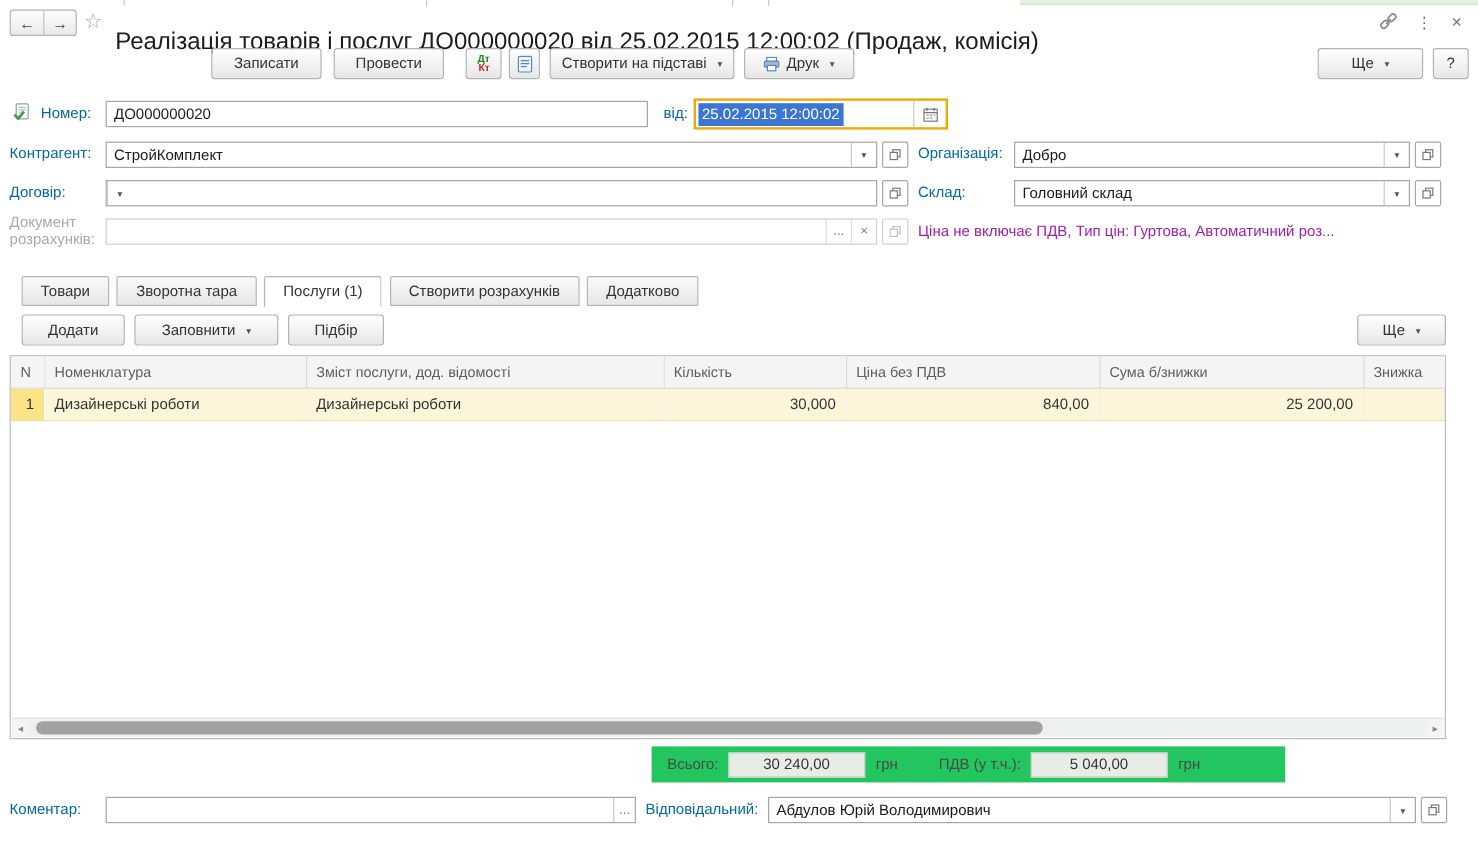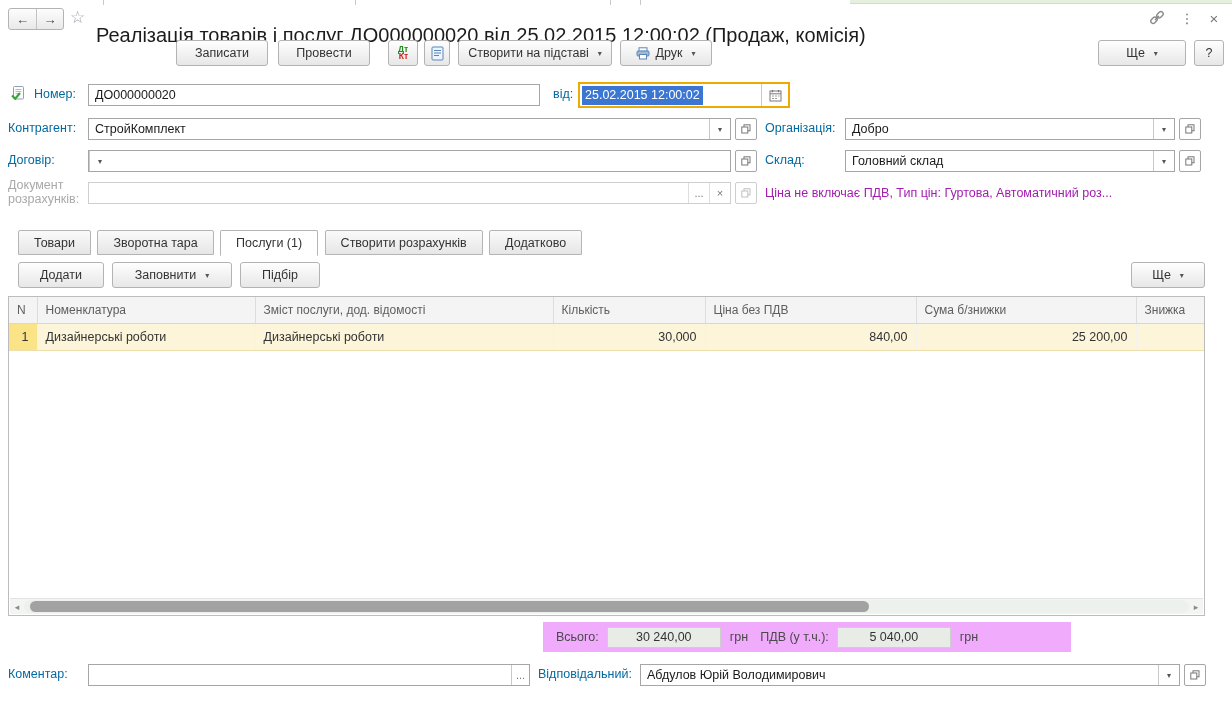--- a/index.html
+++ b/index.html
@@ -66,21 +66,21 @@
   .grid td { height:27px; padding:0 8px; font-size:12.5px; color:#333; border-right:1px solid rgba(0,0,0,0.05); white-space:nowrap; overflow:hidden; }
   .grid tr.sel td { background:#fcf5da; border-top:1px solid #eee0ac; border-bottom:1px solid #eee0ac; }
   .grid tr.sel td.ncell { background:#fbe388; }
   .num { text-align:right; }
   .hscroll { position:absolute; left:1px; right:1px; bottom:1px; height:16px; background:#f2f5f2; border-top:1px solid #e3e3e3; display:flex; align-items:center; }
   .sarr { width:14px; text-align:center; color:#8a8a8a; font-size:9px; }
   .strack { flex:1; height:13px; position:relative; background:#edf1ed; border-radius:7px; }
   .sthumb { position:absolute; left:6px; top:1px; height:11px; width:72%; background:#a2a2a2; border-radius:6px; }
 
   
-  .totals { position:absolute; left:543px; top:622px; width:528px; height:30px; background:#f0abfc; display:flex; align-items:center; }
+  .totals { position:absolute; left:543px; top:622px; width:528px; height:30px; background:#22c55e; display:flex; align-items:center; }
   .totals .tlbl { color:#4a4a4a; }
   .tval { width:114px; height:21px; background:#e7ece7; border:1px solid #c9d1c9; text-align:center; padding:0 6px; line-height:19px; color:#333; }
   .cur { color:#4a4a4a; }
 
   
   .footer { position:absolute; left:0; top:658px; width:1232px; height:36px; }
 </style>
 </head>
 <body>
 
@@ -326,21 +326,21 @@
           <div class="sthumb"></div>
         </div>
       <span class="sarr">▸</span>
     </div>
   </div>
 
   <div class="totals">
     <span class="tlbl" style="margin-left:13px">Всього:</span>
     <span class="tval" style="margin-left:8px">30 240,00</span>
     <span class="cur" style="margin-left:9px">грн</span>
-    <span class="tlbl" style="margin-left:12px">ПДВ (у т.ч.):</span>
+    <span class="tlbl" style="margin-left:34px">ПДВ (у т.ч.):</span>
     <span class="tval" style="margin-left:8px">5 040,00</span>
     <span class="cur" style="margin-left:9px">грн</span>
   </div>
 
   <div class="footer">
     <span class="lbl" style="left:8px; top:9px">Коментар:</span>
     <div class="fld" style="left:88px; top:6px; width:442px">
       <span class="val"></span>
       <span class="seg txt" style="width:18px">
           <span>...</span>

